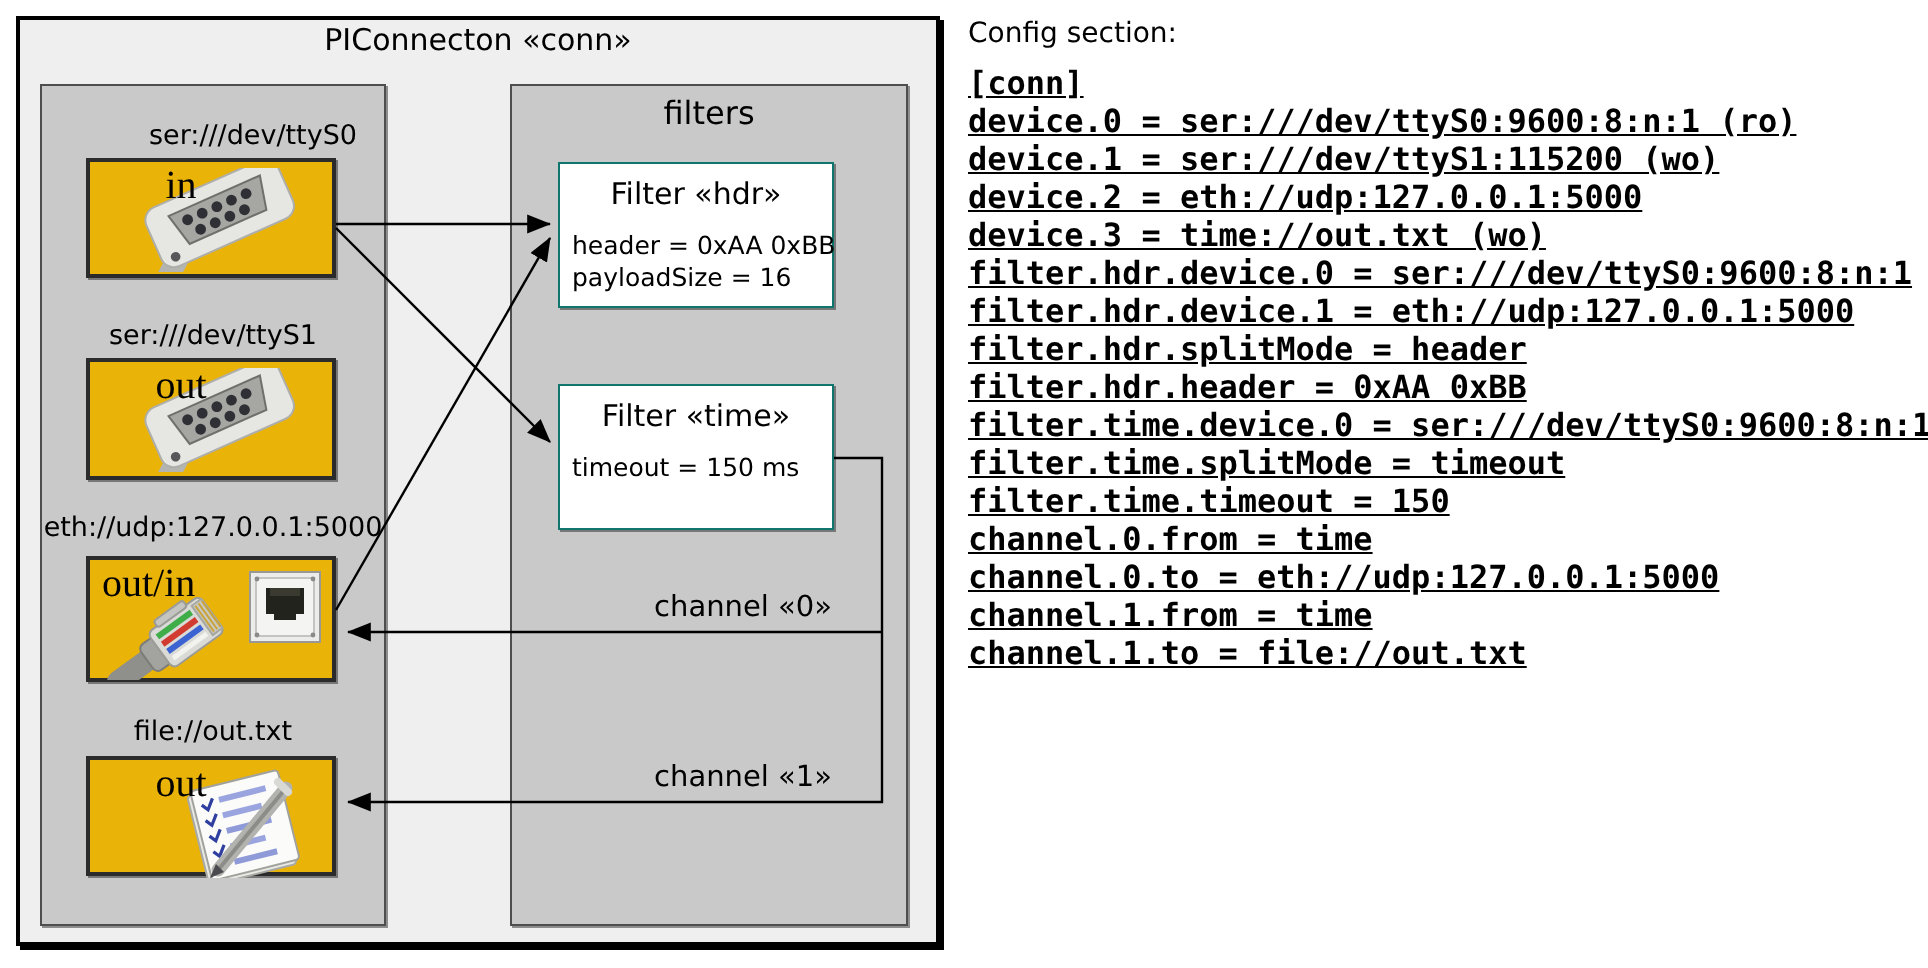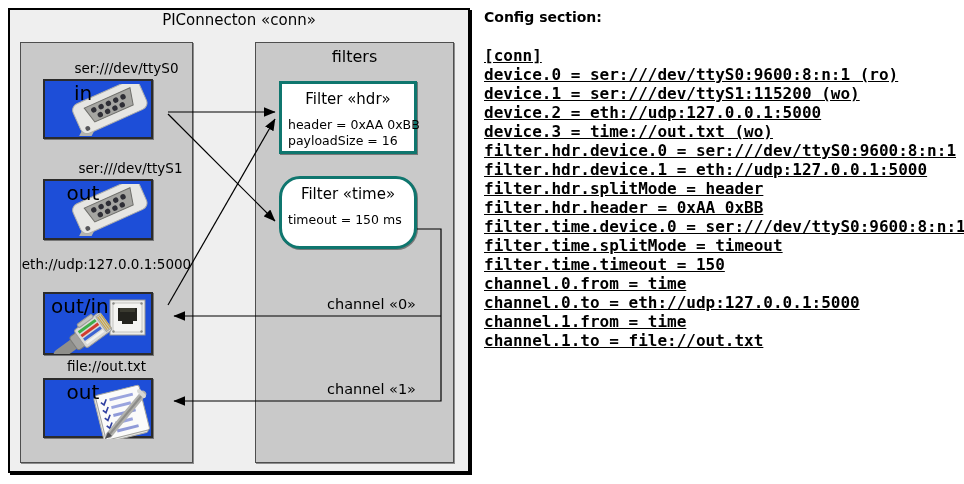--- a/index.html
+++ b/index.html
@@ -24,65 +24,65 @@
   .devices-panel{left:20px;top:42px;width:173px;height:421px;}
   .filters-panel{left:255px;top:42px;width:199px;height:421px;}
   .filters-label{
     position:absolute;left:255px;top:47px;width:199px;text-align:center;font-size:16px;
   }
   
   .dev-uri{
     position:absolute;left:20px;width:173px;text-align:center;font-size:13.5px;
     white-space:nowrap;z-index:2;
   }
-  .uri-0{top:60px;padding-left:20px;} .uri-1{top:160px;margin-left:24px;} .uri-2{top:256px;} .uri-3{top:358px;}
+  .uri-0{top:60px;padding-left:20px;} .uri-1{top:160px;} .uri-2{top:256px;} .uri-3{top:358px;}
   .dev-box{
-    position:absolute;left:43px;width:110px;background:#1d4ed8;
-    border:2px solid #2b2b2b;box-shadow:1px 1px 0 #777;box-sizing:border-box;z-index:2;
+    position:absolute;left:43px;width:125px;background:#eab308;
+    border:2px solid #2b2b2b;box-shadow:1px 1px 0 #777;box-sizing:border-box;z-index:2;font-family:Liberation Serif, serif;
   }
   .box-0{top:79px;height:60px;}
   .box-1{top:179px;height:61px;}
-  .box-2{top:292px;height:63px;}
+  .box-2{top:278px;height:63px;}
   .box-3{top:378px;height:60px;}
   .dev-role{
     position:absolute;top:0px;left:0;right:0;text-align:center;font-size:20px;
     line-height:24px;z-index:4;
   }
   .role-center{padding-right:30px;}
   .role-left{text-align:left;padding-left:6px;}
   .dev-icon{position:absolute;z-index:3;}
   .serial-svg{left:6px;top:3px;}
   .jack-svg{right:5px;top:5px;}
   .plug-svg{left:2px;top:12px;}
   .notepad-svg{left:38px;top:3px;}
   
   .filter-box{
     position:absolute;left:279px;width:138px;height:73px;background:#fff;
-    border:3px solid #0f766e;box-shadow:1px 1px 0 #777;box-sizing:border-box;z-index:2;
-  }
-  .fbox-0{top:81px;} .fbox-1{top:176px;border-radius:21px;}
+    border:1px solid #0f766e;box-shadow:1px 1px 0 #777;box-sizing:border-box;z-index:2;
+  }
+  .fbox-0{top:81px;} .fbox-1{top:192px;}
   .filter-title{margin-top:6px;text-align:center;font-size:15px;white-space:nowrap;}
   .filter-props{margin-top:9px;margin-left:6px;font-size:12.5px;line-height:16px;white-space:nowrap;}
   
   .ch-label{
     position:absolute;left:278px;width:138px;text-align:right;font-size:14.5px;
     white-space:nowrap;z-index:2;
   }
   .ch-0{top:296px;} .ch-1{top:381px;}
   
   .wires{position:absolute;left:0;top:0;z-index:5;pointer-events:none;}
   
   .config{
     position:absolute;left:484px;top:8px;width:478px;
     font-family:"DejaVu Sans Mono","Liberation Mono",monospace;
     font-weight:bold;font-size:16px;line-height:19px;
   }
   .config-heading{
     font-family:"DejaVu Sans","Liberation Sans",sans-serif;
-    font-weight:bold;font-size:14px;line-height:19px;margin-bottom:19px;
+    font-weight:normal;font-size:14px;line-height:19px;margin-bottom:5px;
   }
   .cfg-line{white-space:pre;text-decoration:underline;}
 </style>
 </head>
 <body>
 
 <div class="page">
 
   <div class="outer-box"></div>
   <div class="diagram-title">PIConnecton «conn»</div>

